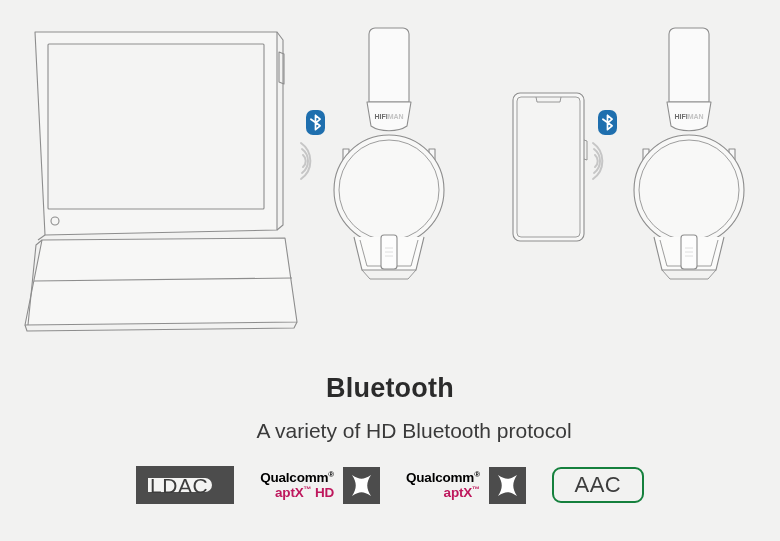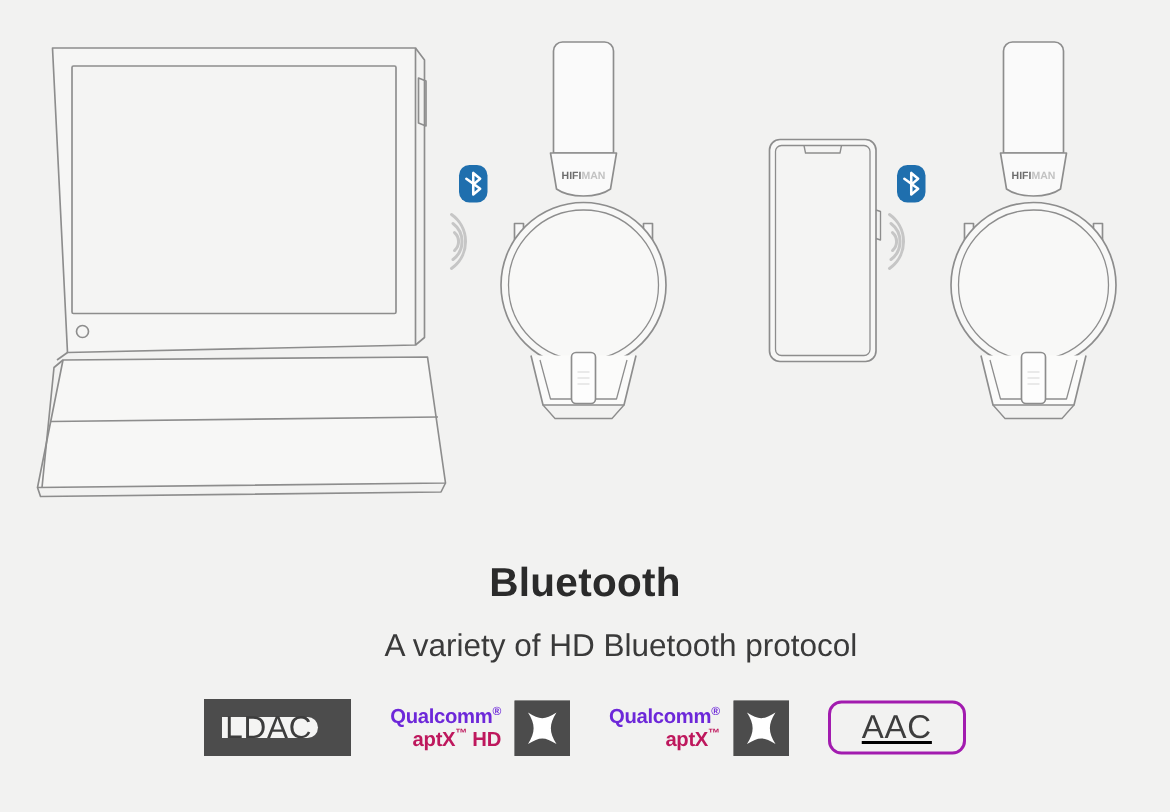--- a/index.html
+++ b/index.html
@@ -103,21 +103,21 @@
     align-items: center;
     gap: 9px;
   }
   .aptx-words {
     text-align: right;
     line-height: 1.12;
   }
   .aptx-q {
     font-size: 13.5px;
     font-weight: bold;
-    color: #6d28d9;
+    color: #000000;
     letter-spacing: -0.2px;
     display: block;
   }
   .aptx-q sup { font-size: 8px; vertical-align: super; }
   .aptx-n {
     font-size: 13.5px;
     font-weight: bold;
     color: #be185d;
     letter-spacing: -0.2px;
     display: block;
@@ -127,28 +127,27 @@
     width: 37px;
     height: 37px;
     background: #4c4c4c;
     display: block;
   }
 
   
   .pill {
     height: 36px;
     min-width: 92px;
-    border: 2px solid #a21caf;
+    border: 2px solid #15803d;
     border-radius: 9px;
     display: flex;
     align-items: center;
     justify-content: center;
     box-sizing: border-box;
     background: transparent;
-    text-decoration: underline;
   }
   .pill-text {
     font-size: 22px;
     color: #3d3d3d;
     letter-spacing: 0.5px;
     line-height: 1;
   }
 </style>
 </head>
 <body style="background: rgb(242, 242, 241);">

